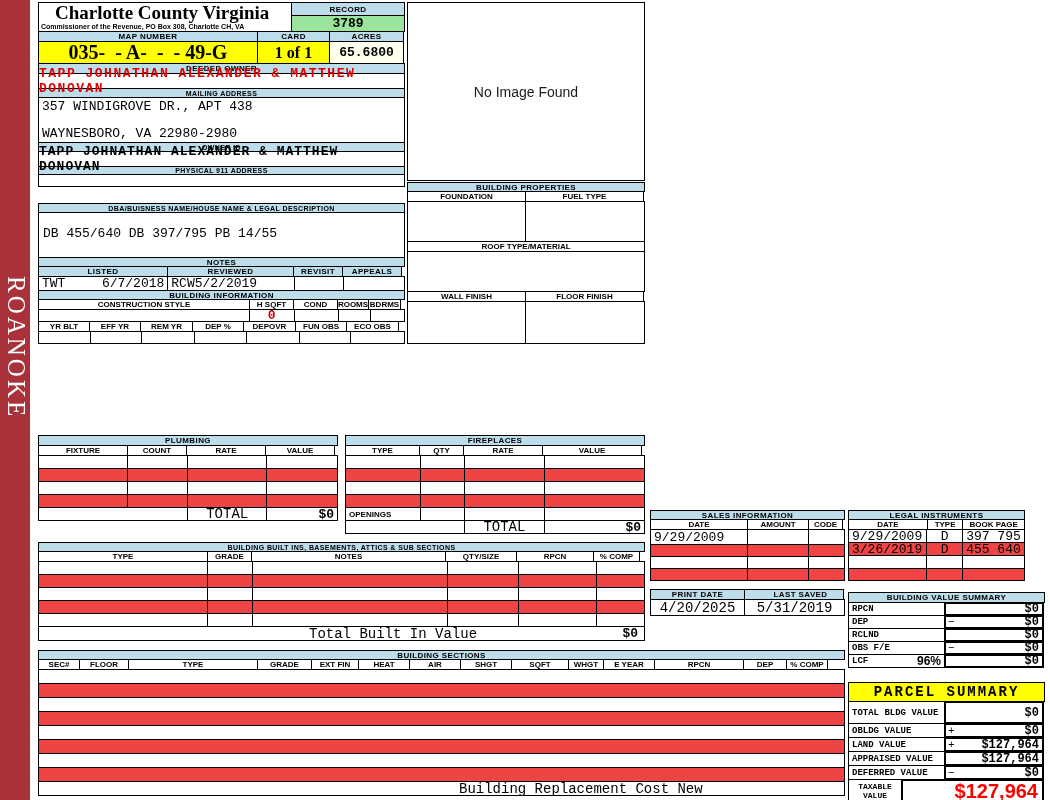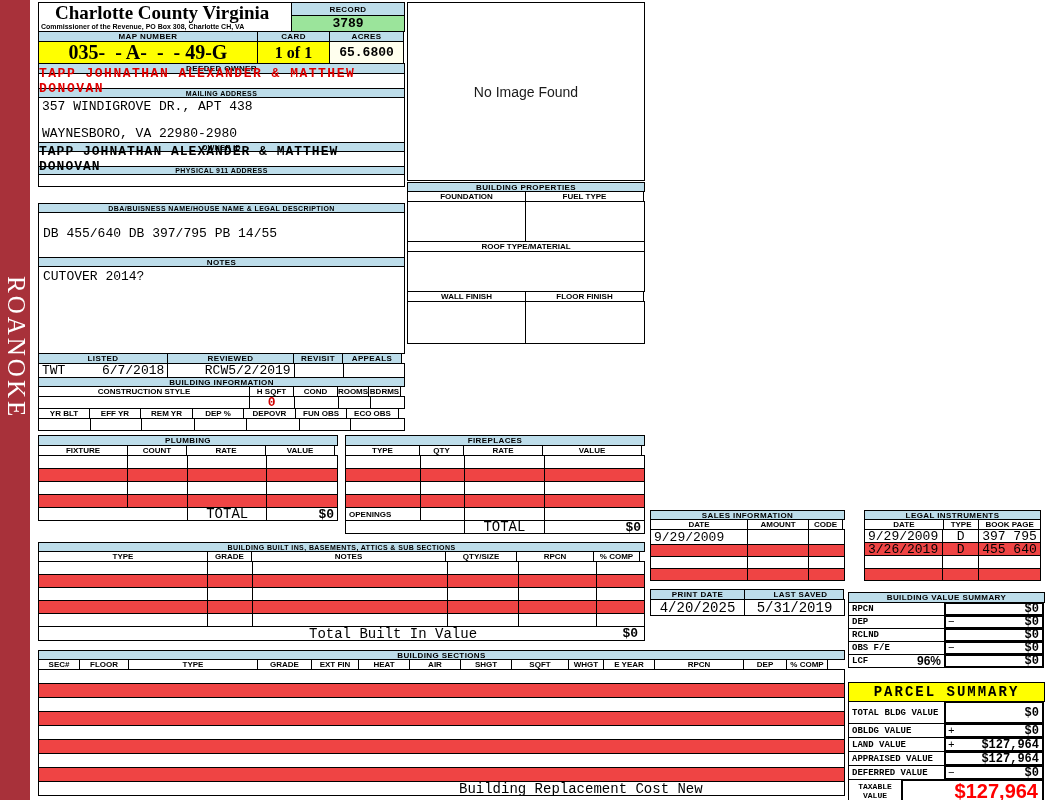--- a/index.html
+++ b/index.html
@@ -108,33 +108,32 @@
     <div class="hdr small" style="height:10px;">OWNER ID</div>
     <div class="box ctr m13 b" style="height:16px; display:flex; align-items:center; letter-spacing:1px;">TAPP JOHNATHAN ALEXANDER &amp; MATTHEW DONOVAN</div>
     <div class="hdr small" style="height:9px;">PHYSICAL 911 ADDRESS</div>
     <div class="box m13" style="height:13px;"></div>
   </div>
 
   <div class="abs stack" style="left:38px; top:203px; width:367px;">
     <div class="hdr small" style="height:10px;">DBA/BUISNESS NAME/HOUSE NAME &amp; LEGAL DESCRIPTION</div>
     <div class="box m13" style="height:46px; padding:13px 4px 0;">DB 455/640 DB 397/795 PB 14/55</div>
     <div class="hdr" style="height:10px;">NOTES</div>
-    <div class="box m13" style="height:88px; padding:2px 4px;">CUTOVER 2014?</div>
     <div class="hr t-vis">
       <div class="hdr">LISTED</div>
       <div class="hdr">REVIEWED</div>
       <div class="hdr">REVISIT</div>
       <div class="hdr">APPEALS</div>
     </div>
     <div class="rw t-vis m13" style="height:15px;">
       <div style="justify-content:space-between; padding:0 3px;">
         <span>TWT</span>
         <span>6/7/2018</span>
       </div>
-      <div style="justify-content:flex-end; padding:0 3px;">
+      <div style="justify-content:flex-start; padding:0 3px;">
         <span>RCW</span>
         <span>5/2/2019</span>
       </div>
       <div></div>
       <div></div>
     </div>
     <div class="hdr" style="height:10px;">BUILDING INFORMATION</div>
     <div class="hr t-bi1">
       <div class="wh">CONSTRUCTION STYLE</div>
       <div class="wh">H SQFT</div>
@@ -421,21 +420,21 @@
     <div class="hr">
       <div class="hdr" style="width:95px;">PRINT DATE</div>
       <div class="hdr" style="width:100px;padding-left:13px;">LAST SAVED</div>
     </div>
     <div class="rw m14" style="height:17px;">
       <div class="ctr" style="width:95px;">4/20/2025</div>
       <div class="ctr" style="width:100px;">5/31/2019</div>
     </div>
   </div>
 
-  <div class="abs stack" style="left:848px; top:510px; width:177px;margin-left:16px;">
+  <div class="abs stack" style="left:848px; top:510px; width:177px;">
     <div class="hdr" style="height:10px;">LEGAL INSTRUMENTS</div>
     <div class="hr t-leg">
       <div class="wh">DATE</div>
       <div class="wh">TYPE</div>
       <div class="wh">BOOK PAGE</div>
     </div>
     <div class="rw t-leg m13">
       <div class="pl">9/29/2009</div>
       <div class="ctr">D</div>
       <div class="ctr pre">397 795</div>

